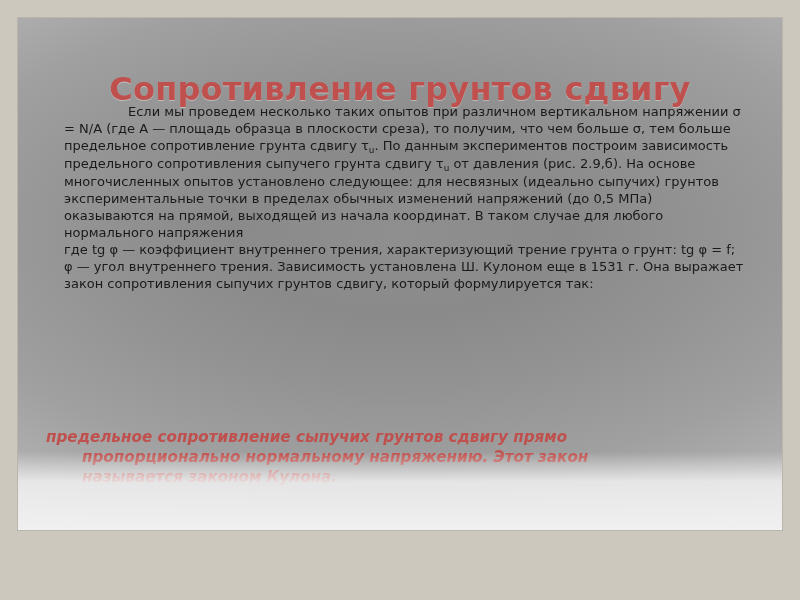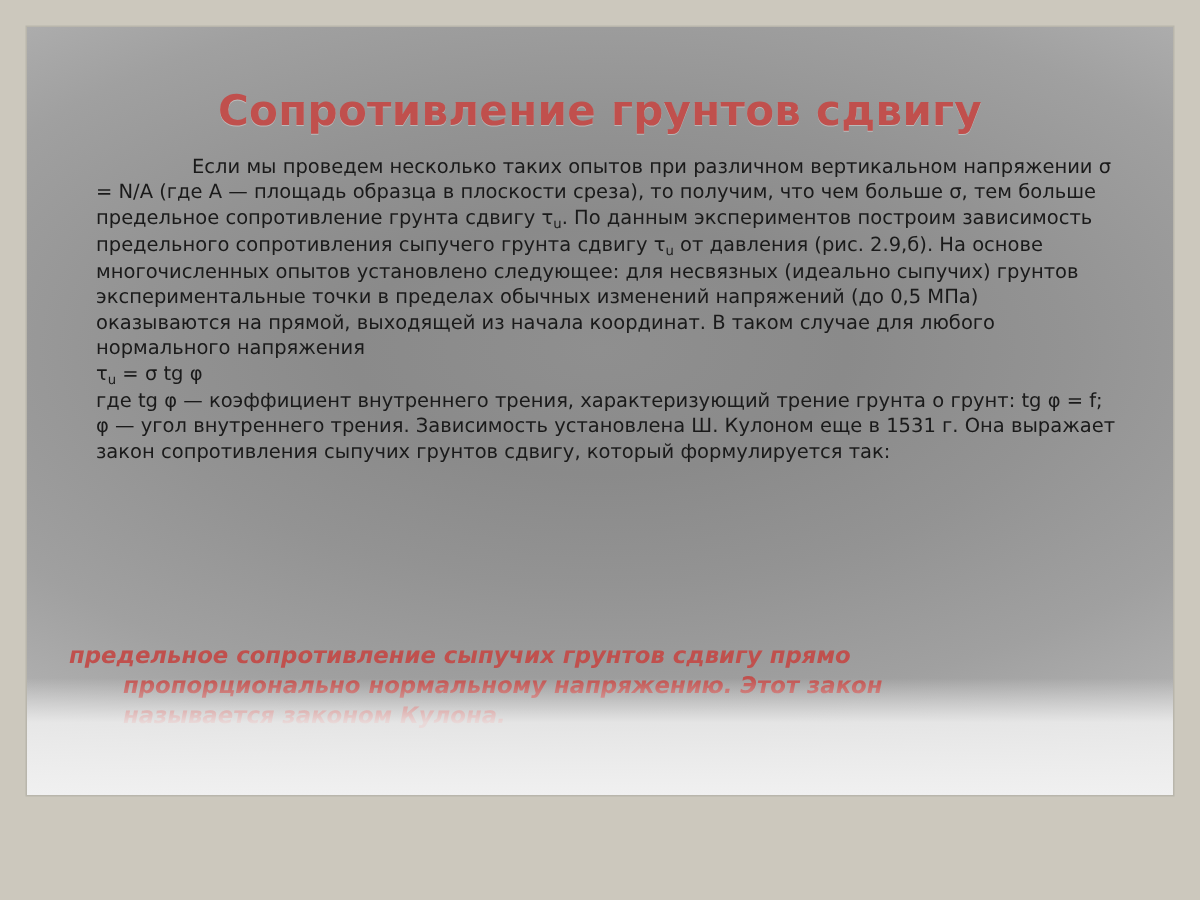--- a/index.html
+++ b/index.html
@@ -26,25 +26,25 @@
   .slide:after {
     content: "";
     position: absolute;
     left: 0; right: 0; bottom: 0;
     height: 78px;
     background: linear-gradient(to bottom, rgba(235,235,235,0.0) 0%, rgba(240,240,240,0.85) 38%, #f0f0f0 100%);
     pointer-events: none;
   }
   .title {
     position: absolute;
-    top: 39px;
+    top: 52px;
     left: 0;
     width: 100%;
     text-align: center;
-    font-size: 28px;
+    font-size: 32px;
     font-weight: bold;
     color: #c0504d;
     letter-spacing: 0.2px;
     text-shadow: 0 1px 0 rgba(255,255,255,0.35);
   }
   .body-text {
     position: absolute;
     top: 86px;
     left: 46px;
     width: 680px;
@@ -93,23 +93,20 @@
 
 <div class="slide">
 
   <div class="title">Сопротивление грунтов сдвигу</div>
 
   <div class="body-text">
     <p class="indent">
       <span>Если мы проведем несколько таких опытов при различном вертикальном напряжении σ = N/A (где А — площадь образца в плоскости среза), то получим, что чем больше σ, тем больше предельное сопротивление грунта сдвигу </span><span>τ</span><span class="sub">u</span><span>. По данным экспериментов построим зависимость предельного сопротивления сыпучего грунта сдвигу </span><span>τ</span><span class="sub">u</span><span> от давления (рис. 2.9,б). На основе многочисленных опытов установлено следующее: для несвязных (идеально  сыпучих) грунтов   экспериментальные точки в пределах обычных изменений напряжений (до 0,5 МПа) оказываются на прямой, выходящей из начала координат. В таком случае для любого нормального напряжения</span>
     </p>
     <p>
-      <span>τ</span><span class="sub">u</span><span> = σ tg φ</span>
-    </p>
-    <p>
       <span>где tg φ — коэффициент внутреннего трения, характеризующий трение грунта о грунт: tg φ = f; φ — угол внутреннего трения. Зависимость установлена Ш. Кулоном еще в 1531 г. Она выражает закон сопротивления сыпучих грунтов сдвигу, который формулируется так:</span>
     </p>
   </div>
 
   <div class="conclusion">
     <span class="first">предельное сопротивление сыпучих грунтов сдвигу прямо</span>
     <span class="hang">пропорционально нормальному напряжению. Этот закон</span>
     <span class="hang">называется законом Кулона.</span>
   </div>
 

